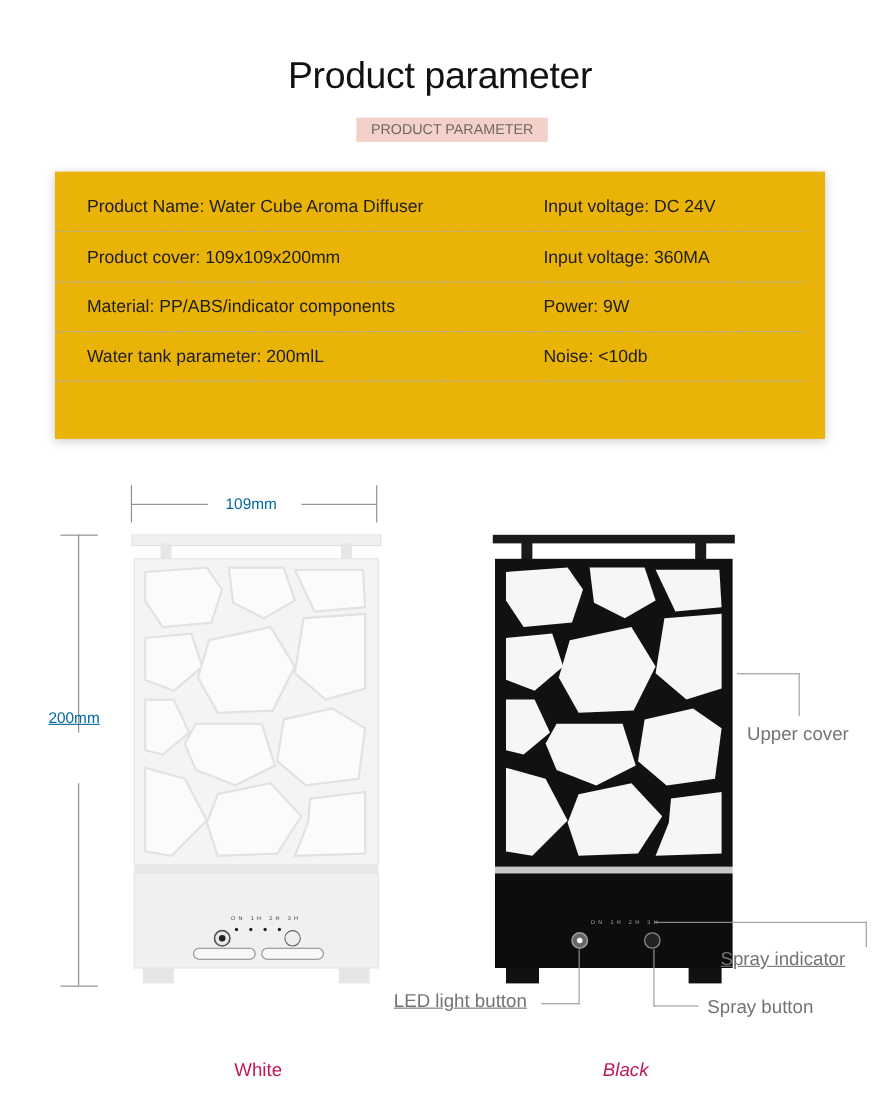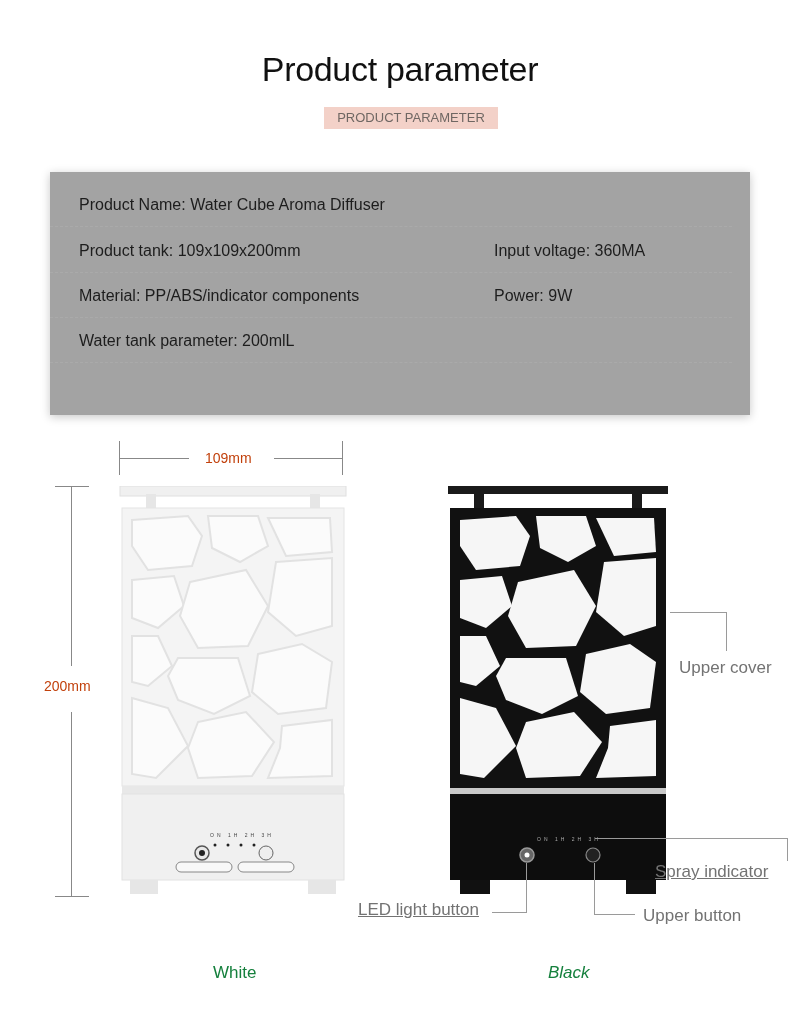--- a/index.html
+++ b/index.html
@@ -1,65 +1,67 @@
 <!DOCTYPE html>
 <html><head>
 <meta charset="utf-8">
 <style>
   html,body{margin:0;padding:0;}
   body{width:800px;height:1017px;background:#ffffff;position:relative;overflow:hidden;font-family:"Liberation Sans",sans-serif;color:#1a1a1a;}
   .title{position:absolute;top:50px;left:0;width:800px;text-align:center;font-size:34px;font-weight:normal;color:#111;letter-spacing:-0.3px;}
   .subtitle{position:absolute;top:107px;left:324px;width:174px;height:22px;background:#f3d1c8;color:#6f6763;font-size:13px;text-align:center;line-height:22px;}
-  .card{position:absolute;top:172px;left:50px;width:700px;height:243px;background:#a3a3a3;box-shadow:0 2px 9px rgba(0,0,0,0.22);}
+  .card{position:absolute;top:156px;left:50px;width:700px;height:243px;background:#eab308;box-shadow:0 2px 9px rgba(0,0,0,0.22);}
   .row{position:absolute;left:0;width:700px;height:45px;}
   .row .cell{position:absolute;top:0;line-height:45px;font-size:16px;color:#1d1d1d;}
   .row .c1{left:29px;}
   .row .c2{left:444px;}
   .row.div::after{content:"";position:absolute;left:0;right:18px;bottom:0;border-bottom:1px dashed #aaa;}
   .dim-line{position:absolute;background:#888;}
-  .dim-text{position:absolute;font-size:14px;color:#c2410c;}
+  .dim-text{position:absolute;font-size:14px;color:#0369a1;}
   .label{position:absolute;font-size:17px;color:#737373;}
   .leader{position:absolute;border-color:#9a9a9a;border-style:solid;border-width:0;}
-  .caption{position:absolute;font-size:17px;color:#15803d;}
+  .caption{position:absolute;font-size:17px;color:#be185d;}
   svg{position:absolute;}
 </style>
 </head>
 <body>
 
 <div class="title">Product parameter</div>
 <div class="subtitle">PRODUCT PARAMETER</div>
 
 <div class="card">
   <div class="row div" style="top:10px;">
     <span class="cell c1">Product Name: Water Cube Aroma Diffuser</span>
+    <span class="cell c2">Input voltage: DC 24V</span>
   </div>
   <div class="row div" style="top:56px;">
-    <span class="cell c1">Product tank: 109x109x200mm</span>
+    <span class="cell c1">Product cover: 109x109x200mm</span>
     <span class="cell c2">Input voltage: 360MA</span>
   </div>
   <div class="row div" style="top:101px;">
     <span class="cell c1">Material: PP/ABS/indicator components</span>
     <span class="cell c2">Power: 9W</span>
   </div>
   <div class="row div" style="top:146px;">
     <span class="cell c1">Water tank parameter: 200mlL</span>
+    <span class="cell c2">Noise: &lt;10db</span>
   </div>
 </div>
 
 <div class="dim-line" style="left:119px;top:441px;width:1px;height:34px;"></div>
 <div class="dim-line" style="left:342px;top:441px;width:1px;height:34px;"></div>
 <div class="dim-line" style="left:119px;top:458px;width:70px;height:1px;"></div>
 <div class="dim-line" style="left:274px;top:458px;width:68px;height:1px;"></div>
 <div class="dim-text" style="left:205px;top:450px;">109mm</div>
 
 <div class="dim-line" style="left:55px;top:486px;width:34px;height:1px;"></div>
 <div class="dim-line" style="left:55px;top:896px;width:34px;height:1px;"></div>
 <div class="dim-line" style="left:71px;top:486px;width:1px;height:180px;"></div>
 <div class="dim-line" style="left:71px;top:712px;width:1px;height:184px;"></div>
-<div class="dim-text" style="left:44px;top:678px;">200mm</div>
+<div class="dim-text" style="left:44px;top:644px;text-decoration:underline;">200mm</div>
 
 <svg style="left:118px;top:486px;" width="230" height="412" viewBox="0 0 230 412">
   <rect x="2" y="0" width="226" height="10" fill="#f0f0f0" stroke="#e0e0e0"></rect>
   <rect x="28" y="8" width="10" height="16" fill="#e6e6e6"></rect>
   <rect x="192" y="8" width="10" height="16" fill="#e6e6e6"></rect>
   <rect x="4" y="22" width="222" height="278" fill="#f4f4f4" stroke="#e4e4e4"></rect>
   <g fill="#fbfbfb" stroke="#e2e2e2" stroke-width="2">
     <path d="M14 34 L70 30 L84 50 L74 80 L30 84 L14 60 Z"></path>
     <path d="M90 30 L140 30 L150 60 L122 76 L94 62 Z"></path>
     <path d="M150 32 L212 32 L214 66 L168 70 Z"></path>
@@ -131,16 +133,16 @@
 <div class="leader" style="left:670px;top:612px;width:56px;height:38px;border-top-width:1px;border-right-width:1px;"></div>
 <div class="label" style="left:679px;top:658px;">Upper cover</div>
 
 <div class="leader" style="left:595px;top:838px;width:192px;height:22px;border-top-width:1px;border-right-width:1px;"></div>
 <div class="label" style="left:655px;top:862px;text-decoration:underline;">Spray indicator</div>
 
 <div class="leader" style="left:492px;top:863px;width:34px;height:49px;border-right-width:1px;border-bottom-width:1px;"></div>
 <div class="label" style="left:358px;top:900px;text-decoration:underline;">LED light button</div>
 
 <div class="leader" style="left:594px;top:863px;width:40px;height:51px;border-left-width:1px;border-bottom-width:1px;"></div>
-<div class="label" style="left:643px;top:906px;">Upper button</div>
+<div class="label" style="left:643px;top:906px;">Spray button</div>
 
 <div class="caption" style="left:213px;top:963px;">White</div>
 <div class="caption" style="left:548px;top:963px;font-style:italic;">Black</div>
 
 </body></html>

